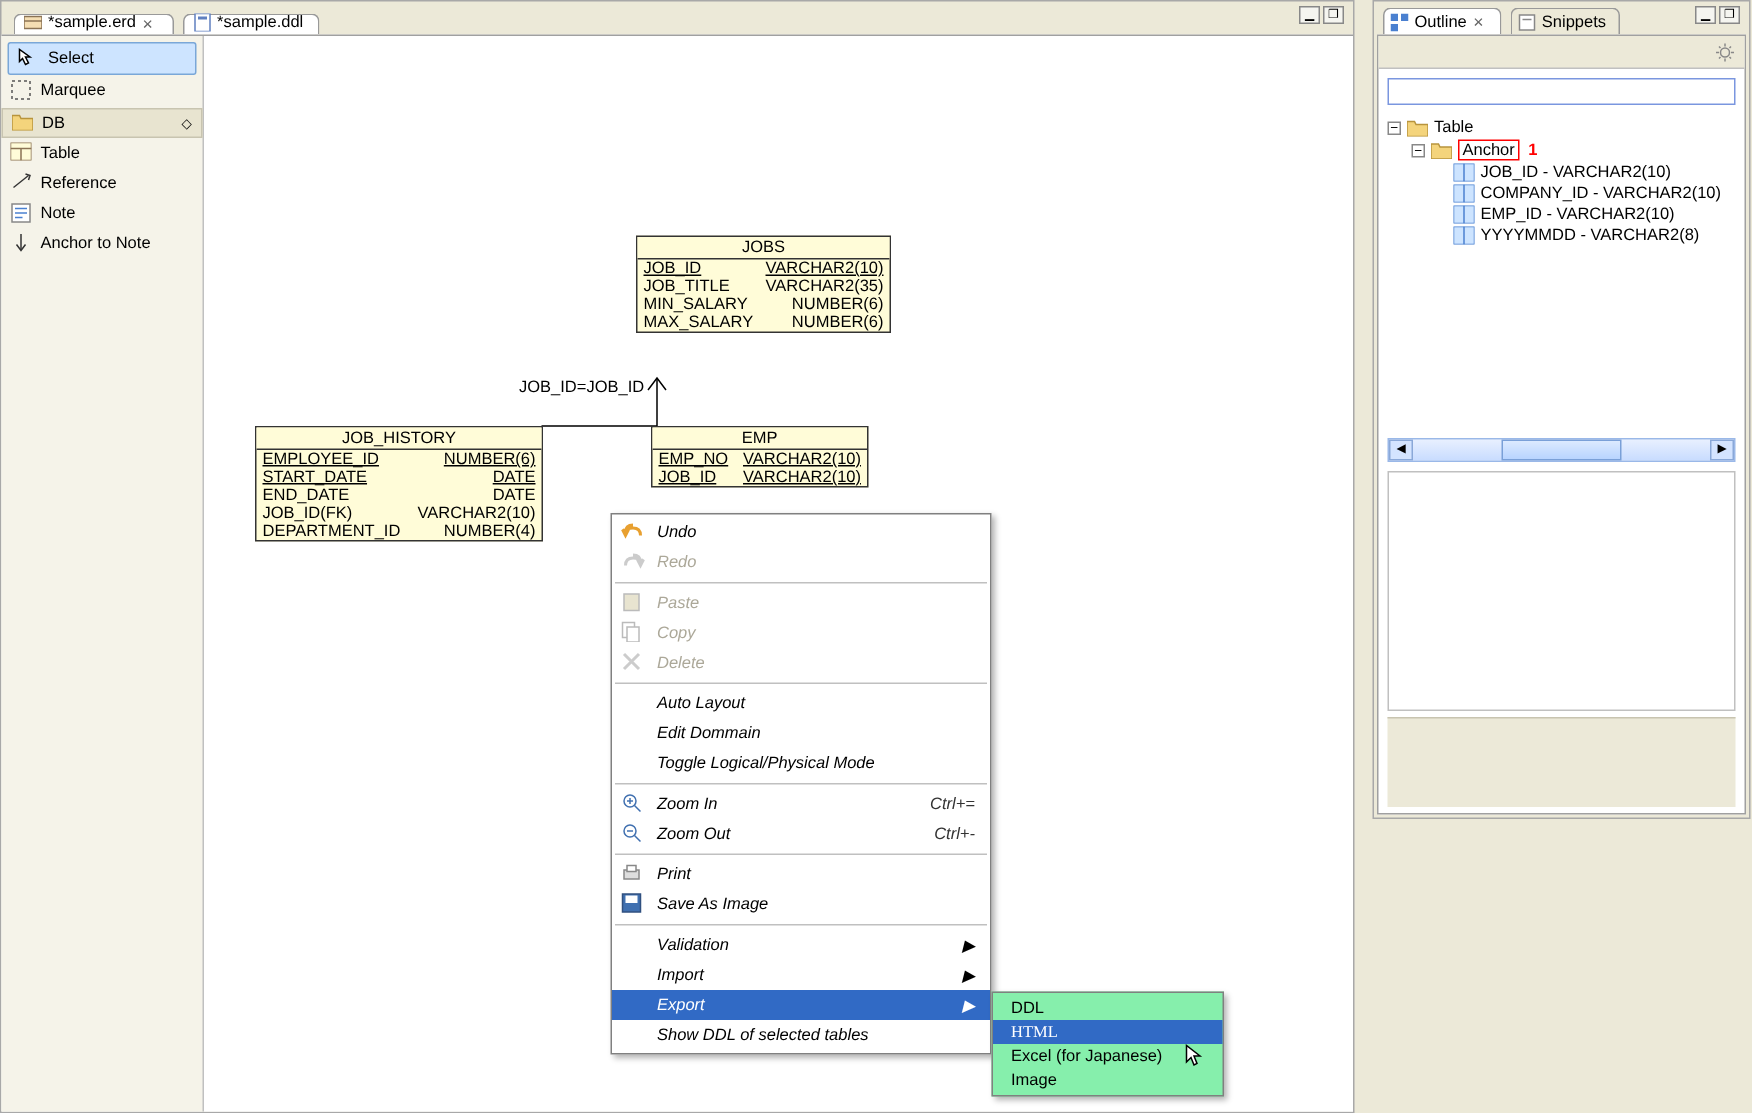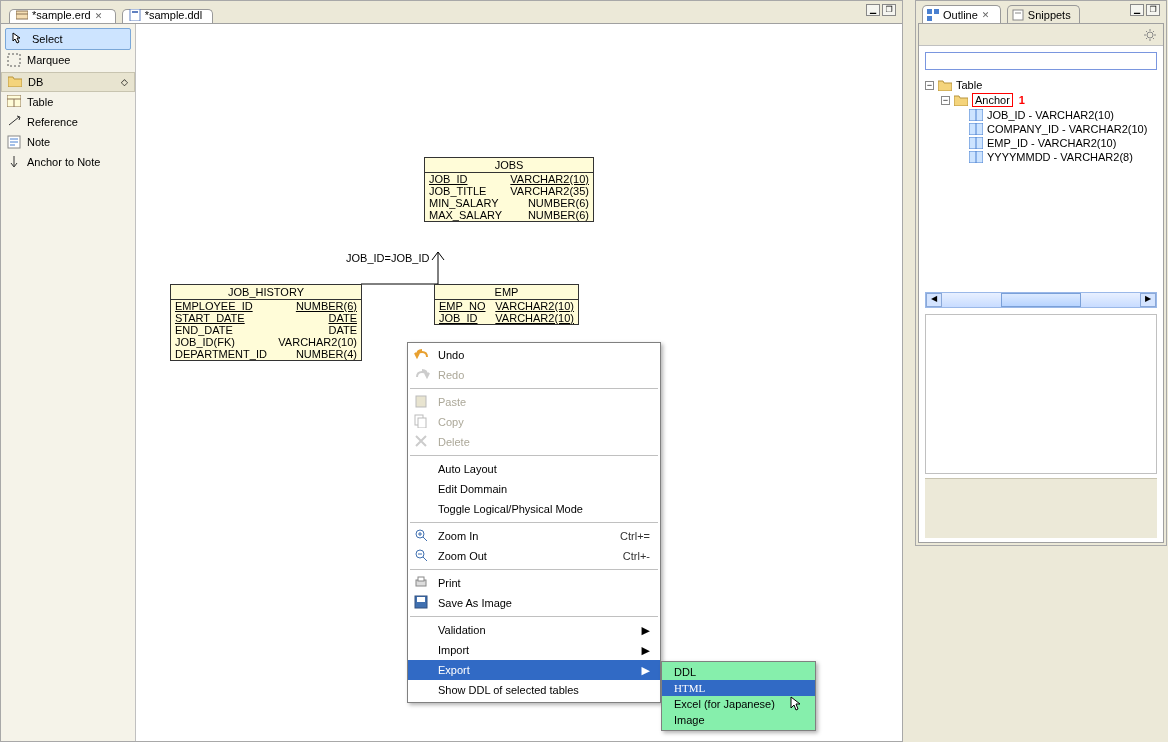--- a/index.html
+++ b/index.html
@@ -27,21 +27,21 @@
 .canvas { flex: 1; position: relative; background: #fff; }
 .erd-table { position: absolute; border: 1px solid #333; background: #fffcd8; font-size: 11px; }
 .erd-table .thead { text-align: center; font-weight: normal; background: #fffcd8; border-bottom: 1px solid #333; padding: 1px 0; }
 .erd-table .trow { display: flex; padding: 0 4px; }
 .erd-table .trow .cn { flex: 1; }
 .erd-table .trow .ct { text-align: left; }
 .erd-table .trow.u { text-decoration: underline; }
 .rel-label { position: absolute; font-size: 11px; }
 
 
-.ctx { position: absolute; background: #fff; border: 1px solid #808080; box-shadow: 2px 2px 4px rgba(0,0,0,.3); padding: 2px 0; width: 254px; }
+.ctx { position: absolute; background: #fff; border: 1px solid #808080; box-shadow: 2px 2px 4px rgba(0,0,0,.3); padding: 2px 0; width: 254px; font-style: italic; }
 .ctx .item { display: flex; align-items: center; padding: 2px 10px 2px 6px; cursor: pointer; }
 .ctx .item .icon { width: 18px; height: 16px; display: inline-block; margin-right: 6px; }
 .ctx .item .label { flex: 1; }
 .ctx .item .shortcut { color: #333; }
 .ctx .item .arrow { width: 10px; text-align: right; }
 .ctx .item.disabled { color: #aca899; }
 .ctx .item.hl { background: #316ac5; color: #fff; }
 .ctx .sep { height: 1px; background: #c0c0c0; margin: 3px 2px; }
 
 .submenu { position: absolute; background: #86efac; border: 1px solid #808080; box-shadow: 2px 2px 4px rgba(0,0,0,.3); padding: 2px 0; width: 155px; }

